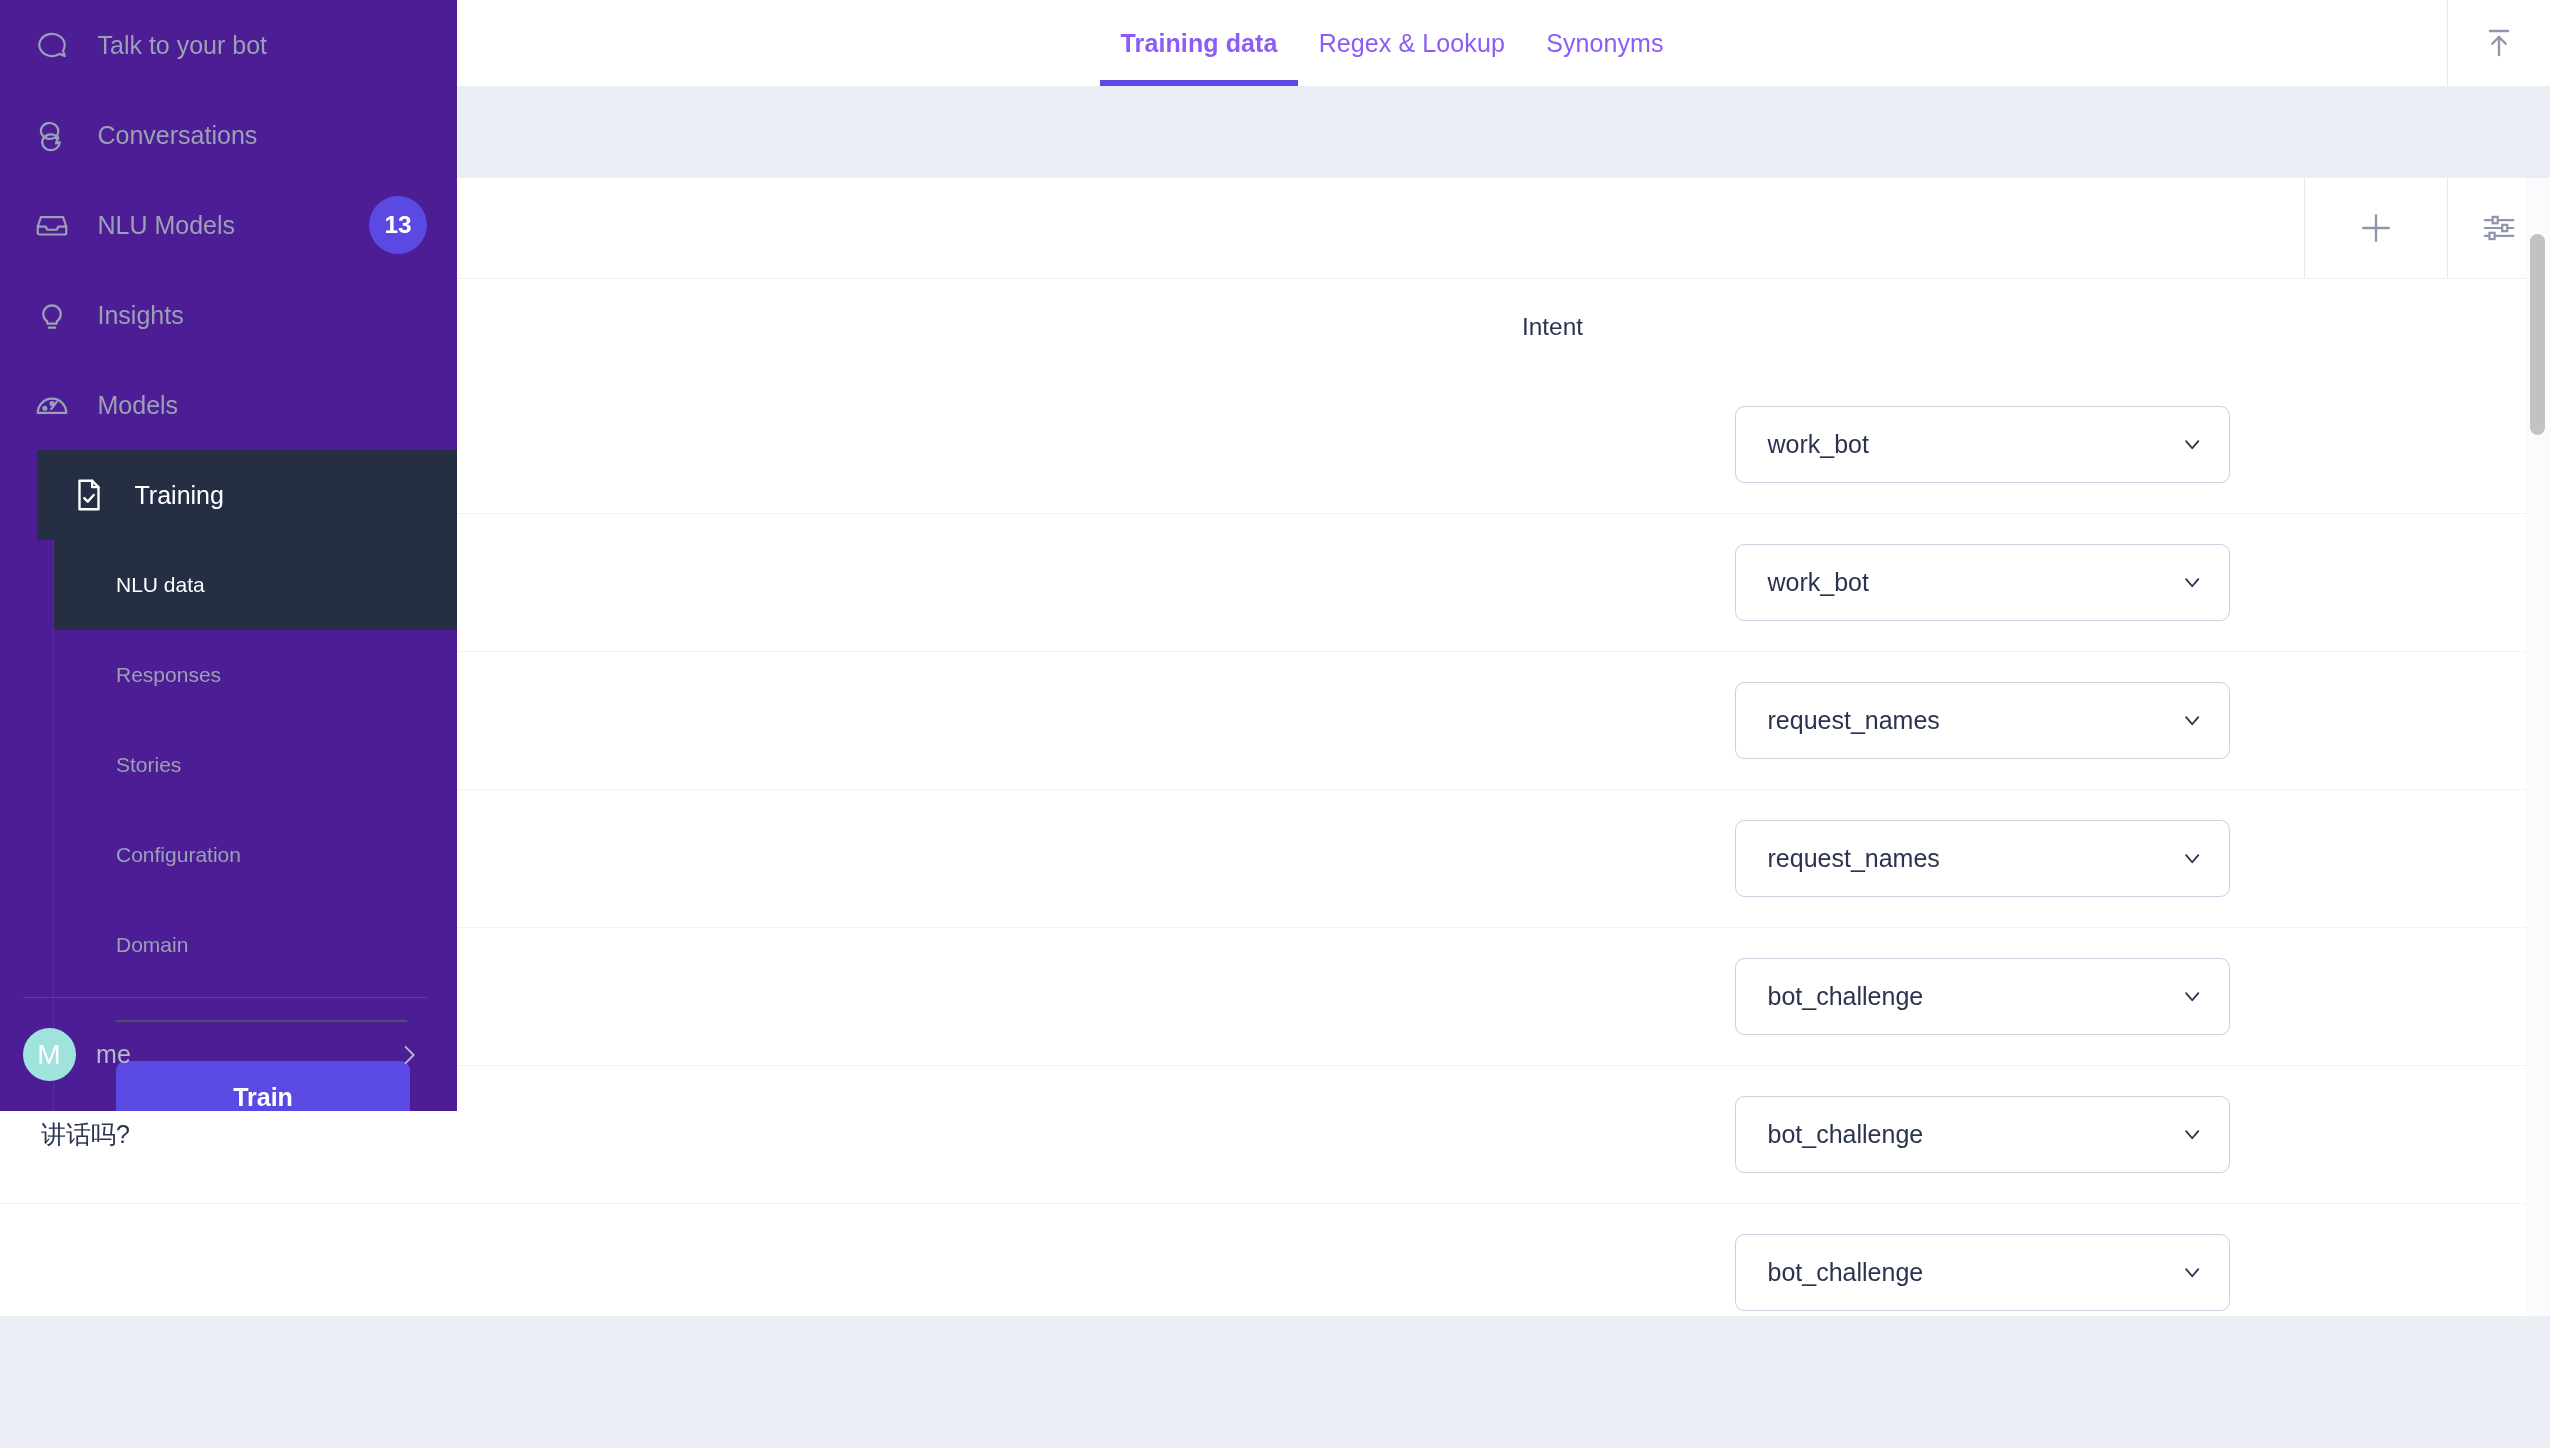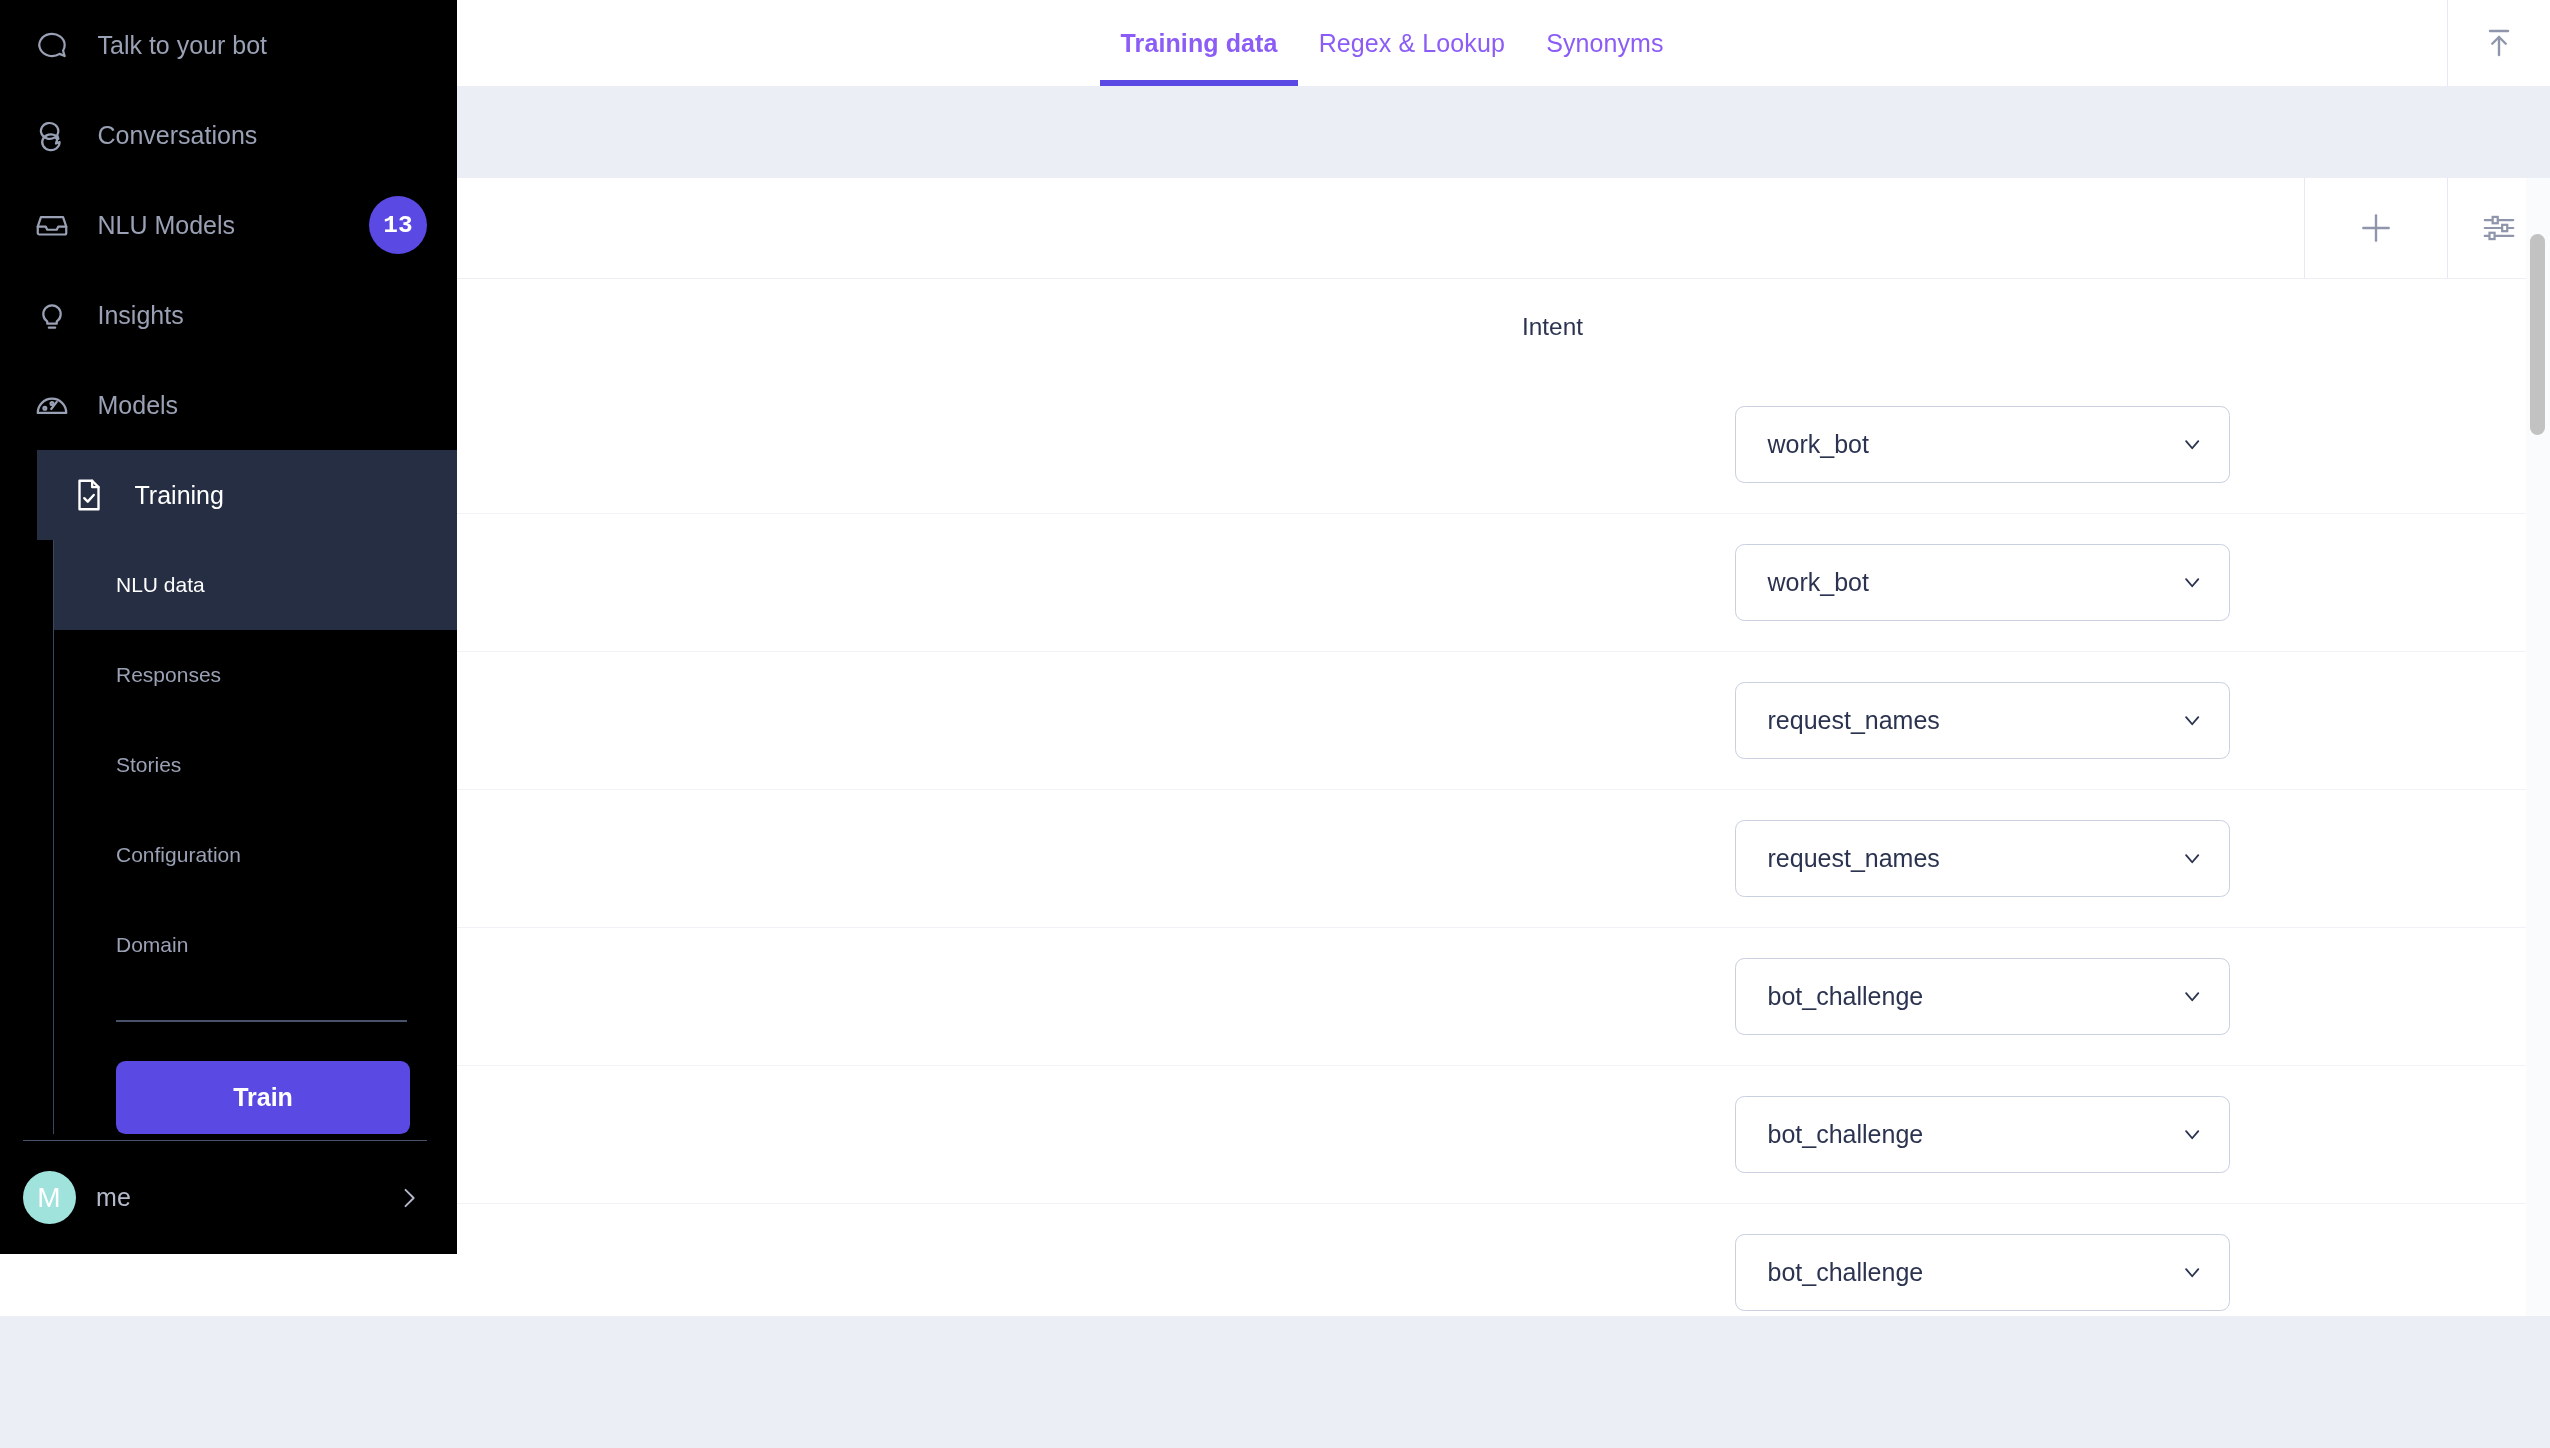--- a/index.html
+++ b/index.html
@@ -209,22 +209,22 @@
     background: #c2c2c2;
     border-radius: 8.4px;
     cursor: pointer;
   }
 
   
   .sidebar {
     position: absolute;
     left: 0; top: 0;
     width: 457px;
-    height: 1254px;
-    background: #000000;
+    height: 1111px;
+    background: #4c1d95;
     z-index: 20;
     overflow: hidden;
   }
   .nav-item {
     position: relative;
     display: flex;
     align-items: center;
     height: 90px;
     padding-left: 28px;
     color: #9aa1b5;
@@ -254,21 +254,20 @@
     height: 58px;
     padding: 0 13px;
     border-radius: 29px;
     background: #5a4ae3;
     color: #ffffff;
     font-size: 24.4px;
     font-weight: 700;
     display: flex;
     align-items: center;
     justify-content: center;
-    font-family: Liberation Mono, monospace;
   }
 
   
   .submenu {
     position: relative;
     margin-left: 53px;
     padding-top: 0;
     border-left: 1.9px solid #3d465f;
   }
   .sub-item {

